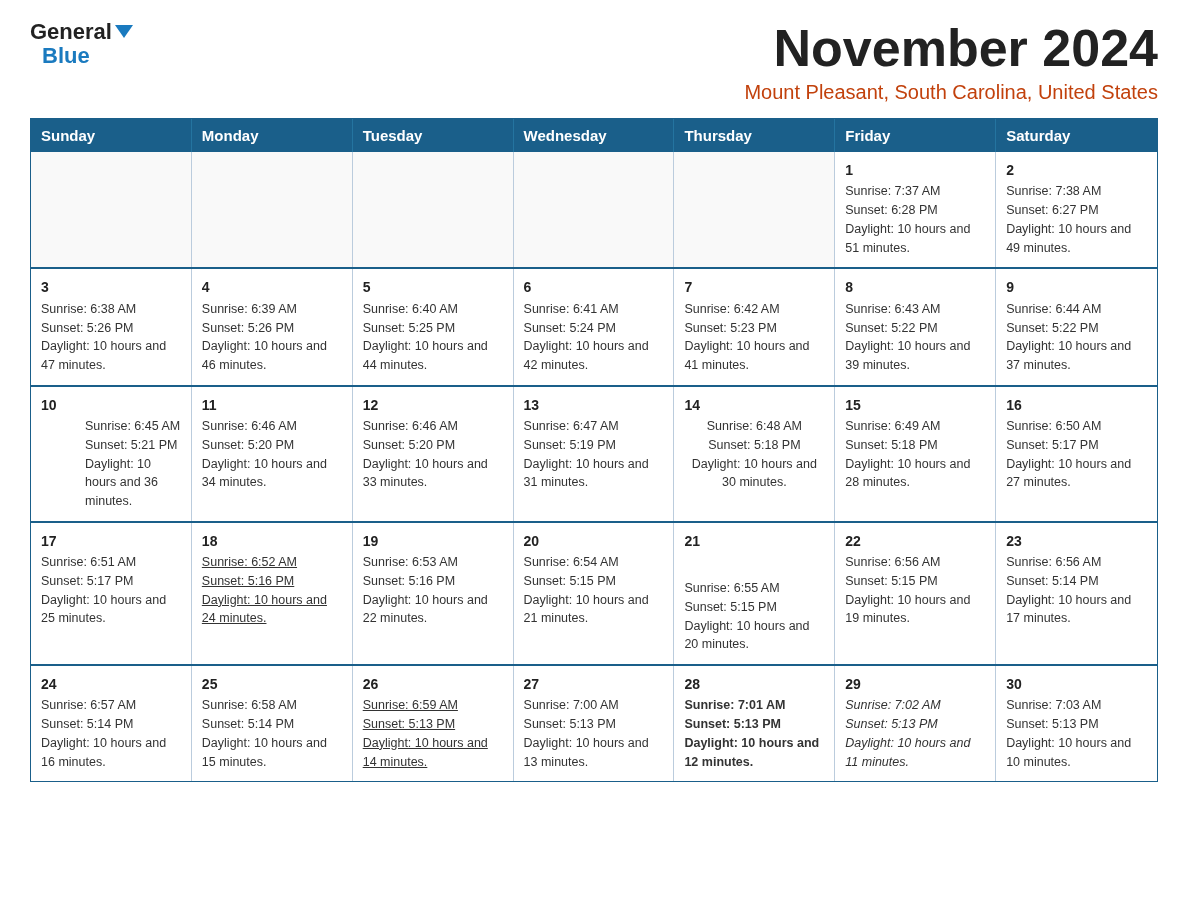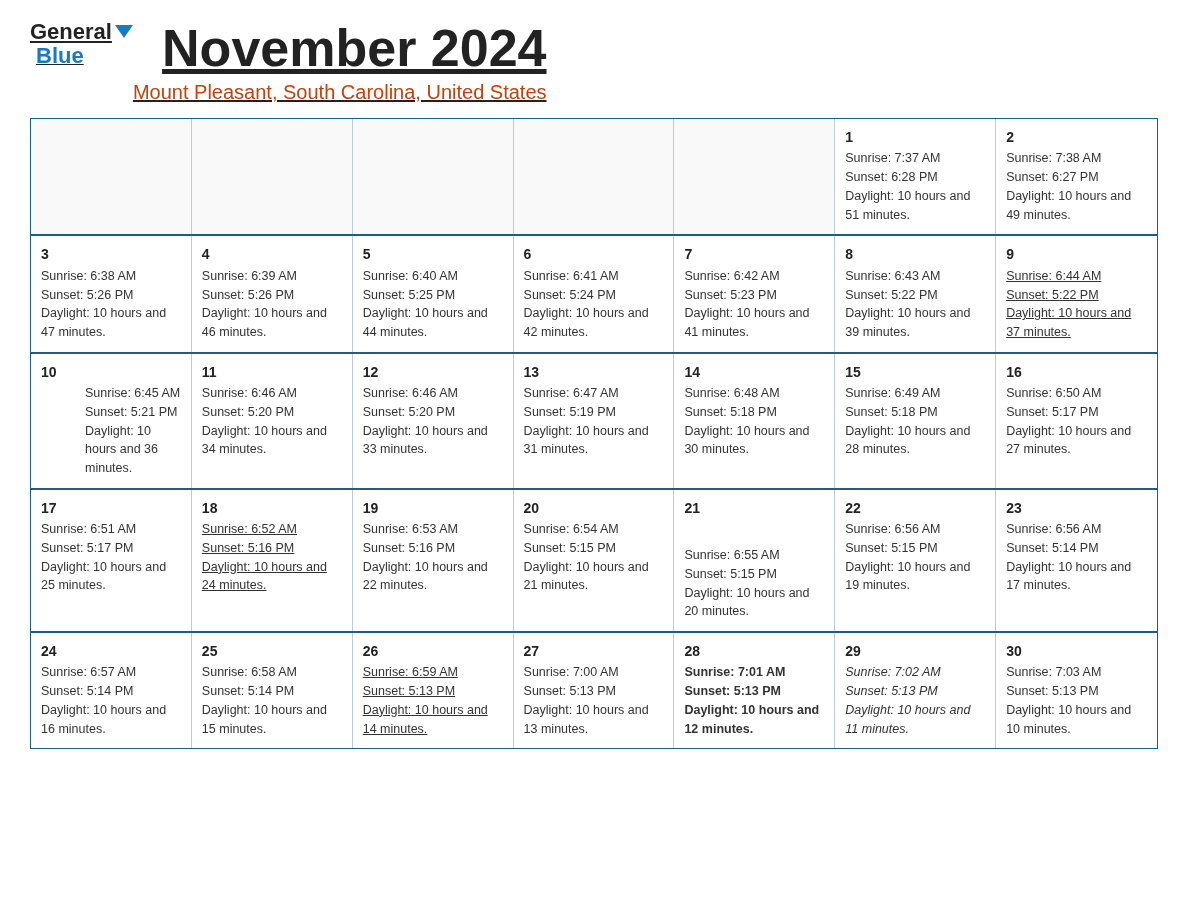--- a/index.html
+++ b/index.html
@@ -5,22 +5,22 @@
     * { box-sizing: border-box; margin: 0; padding: 0; }
     body {
       font-family: Arial, sans-serif;
       background: #fff;
       padding: 20px 30px;
       color: #222;
     }
     .header-row {
       display: flex;
       align-items: flex-start;
+      justify-content: space-between;
       margin-bottom: 10px;
-      text-decoration: underline;
     }
     .logo-area {
       display: flex;
       flex-direction: column;
       align-items: flex-start;
     }
     .logo-text {
       font-size: 22px;
       font-weight: bold;
       color: #222;
@@ -94,31 +94,40 @@
   </style>
 </head>
 <body>
 
 <div class="header-row">
   <div class="logo-area">
     <div style="display:flex;align-items:center;gap:2px;">
       <span class="logo-text">General</span>
       <span style="display:inline-block;width:0;height:0;border-left:9px solid transparent;border-right:9px solid transparent;border-top:13px solid #1a7abf;margin-left:1px;margin-top:-2px;"></span>
     </div>
-    <div style="margin-left:6px;">
+    <div style="margin-left:12px;">
       <span class="logo-text" style="color:#1a7abf;">Blue</span>
     </div>
   </div>
   <div class="title-area">
     <div class="month-title">November 2024</div>
     <div class="location-subtitle">Mount Pleasant, South Carolina, United States</div>
   </div>
 </div>
 
 <div class="calendar-wrapper">
+  <div class="cal-header">
+  <div class="cal-header-cell">Sunday</div>
+      <div class="cal-header-cell">Monday</div>
+      <div class="cal-header-cell">Tuesday</div>
+      <div class="cal-header-cell">Wednesday</div>
+      <div class="cal-header-cell">Thursday</div>
+      <div class="cal-header-cell">Friday</div>
+      <div class="cal-header-cell">Saturday</div>
+    </div>
   <div class="cal-body">
   <div class="cal-row">
         <div class="cal-cell empty-cell"></div>
         <div class="cal-cell empty-cell"></div>
         <div class="cal-cell empty-cell"></div>
         <div class="cal-cell empty-cell"></div>
         <div class="cal-cell empty-cell"></div>
         <div class="cal-cell">
           <span class="day-num">1</span>
           <div class="day-info" style="white-space: pre-line;">Sunrise: 7:37 AM
@@ -164,21 +173,21 @@
 Daylight: 10 hours and 41 minutes.</div>
         </div>
         <div class="cal-cell">
           <span class="day-num">8</span>
           <div class="day-info" style="white-space: pre-line;">Sunrise: 6:43 AM
 Sunset: 5:22 PM
 Daylight: 10 hours and 39 minutes.</div>
         </div>
         <div class="cal-cell">
           <span class="day-num">9</span>
-          <div class="day-info" style="white-space: pre-line; text-decoration: underline;">Sunrise: 6:44 AM
+          <div class="day-info" style="white-space: pre-line;">Sunrise: 6:44 AM
 Sunset: 5:22 PM
 Daylight: 10 hours and 37 minutes.</div>
         </div>
       </div>
       <div class="cal-row">
         <div class="cal-cell">
           <span class="day-num">10</span>
           <div class="day-info" style="white-space: pre-line; margin-left: 44px;">Sunrise: 6:45 AM
 Sunset: 5:21 PM
 Daylight: 10 hours and 36 minutes.</div>
@@ -196,21 +205,21 @@
 Daylight: 10 hours and 33 minutes.</div>
         </div>
         <div class="cal-cell">
           <span class="day-num">13</span>
           <div class="day-info" style="white-space: pre-line;">Sunrise: 6:47 AM
 Sunset: 5:19 PM
 Daylight: 10 hours and 31 minutes.</div>
         </div>
         <div class="cal-cell">
           <span class="day-num">14</span>
-          <div class="day-info" style="white-space: pre-line;">Sunrise: 6:48 AM
+          <div class="day-info" style="white-space: pre-line; text-align: center;">Sunrise: 6:48 AM
 Sunset: 5:18 PM
 Daylight: 10 hours and 30 minutes.</div>
         </div>
         <div class="cal-cell">
           <span class="day-num">15</span>
           <div class="day-info" style="white-space: pre-line;">Sunrise: 6:49 AM
 Sunset: 5:18 PM
 Daylight: 10 hours and 28 minutes.</div>
         </div>
         <div class="cal-cell">

